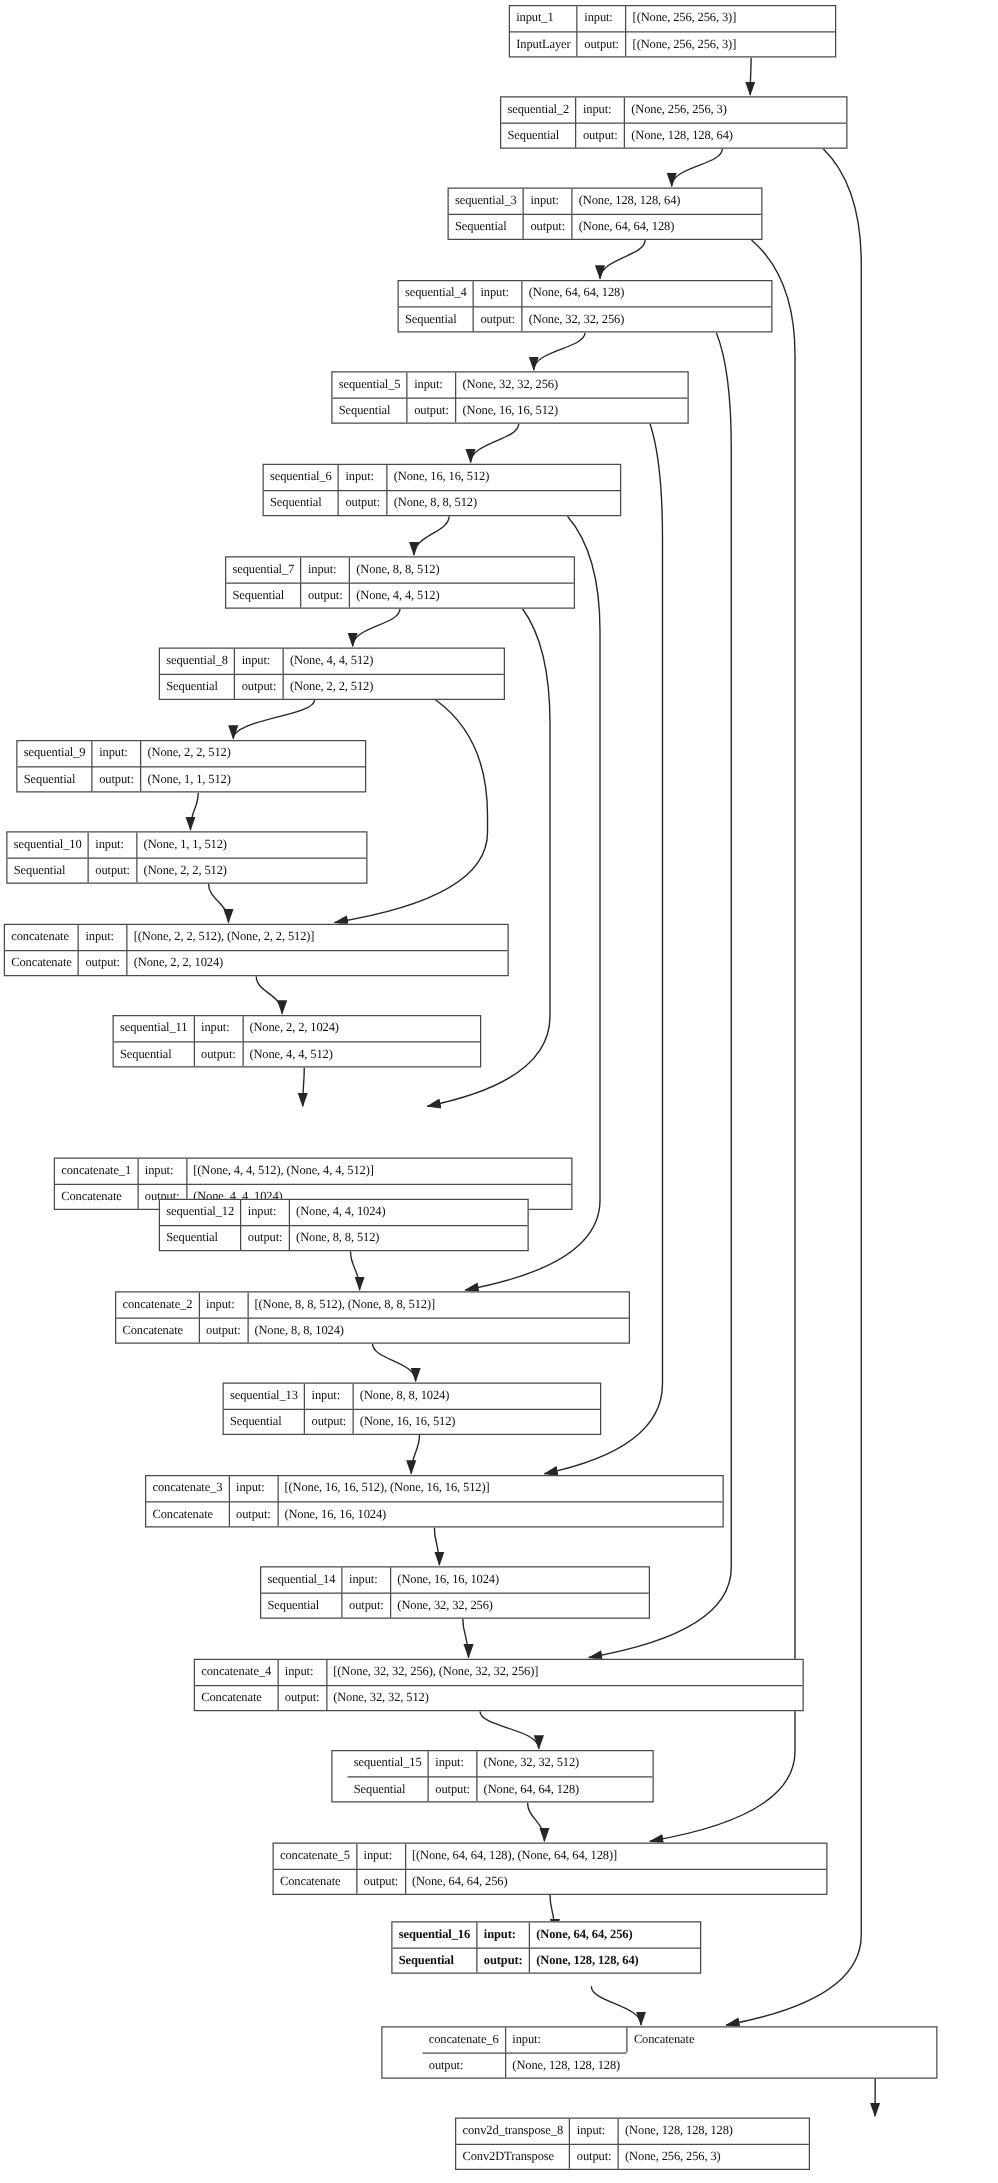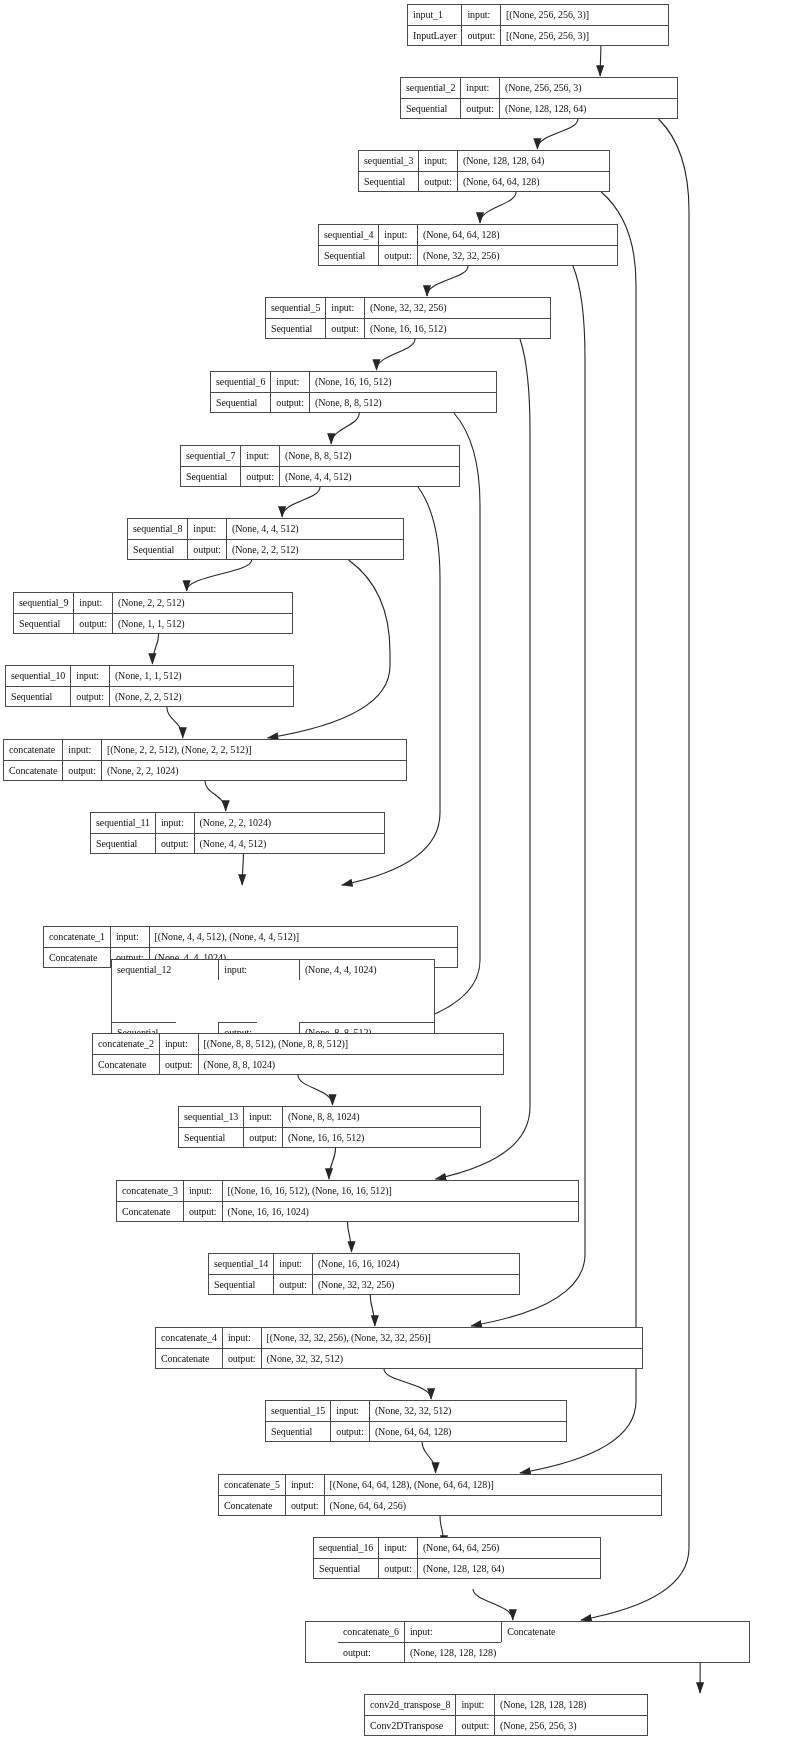--- a/index.html
+++ b/index.html
@@ -158,21 +158,21 @@
     <div class="cell">(None, 4, 4, 512)</div>
   </div>
   <div class="node" style="left: 43px; top: 926px; width: 415px;">
     <div class="cell">concatenate_1</div>
     <div class="cell">input:</div>
     <div class="cell">[(None, 4, 4, 512), (None, 4, 4, 512)]</div>
     <div class="cell">Concatenate</div>
     <div class="cell">output:</div>
     <div class="cell">(None, 4, 4, 1024)</div>
   </div>
-  <div class="node" style="left: 111px; top: 959px; width: 324px; gap: 42px;">
+  <div class="node" style="left: 127px; top: 959px; width: 296px;">
     <div class="cell">sequential_12</div>
     <div class="cell">input:</div>
     <div class="cell">(None, 4, 4, 1024)</div>
     <div class="cell">Sequential</div>
     <div class="cell">output:</div>
     <div class="cell">(None, 8, 8, 512)</div>
   </div>
   <div class="node" style="left: 92px; top: 1033px; width: 412px;">
     <div class="cell">concatenate_2</div>
     <div class="cell">input:</div>
@@ -206,37 +206,37 @@
     <div class="cell">(None, 32, 32, 256)</div>
   </div>
   <div class="node" style="left: 155px; top: 1327px; width: 488px;">
     <div class="cell">concatenate_4</div>
     <div class="cell">input:</div>
     <div class="cell">[(None, 32, 32, 256), (None, 32, 32, 256)]</div>
     <div class="cell">Concatenate</div>
     <div class="cell">output:</div>
     <div class="cell">(None, 32, 32, 512)</div>
   </div>
-  <div class="node" style="left: 265px; top: 1400px; width: 302px;">
+  <div class="node" style="left: 265px; top: 1400px; width: 258px; padding-left: 12px;">
     <div class="cell">sequential_15</div>
     <div class="cell">input:</div>
     <div class="cell">(None, 32, 32, 512)</div>
     <div class="cell">Sequential</div>
     <div class="cell">output:</div>
     <div class="cell">(None, 64, 64, 128)</div>
   </div>
   <div class="node" style="left: 218px; top: 1474px; width: 444px;">
     <div class="cell">concatenate_5</div>
     <div class="cell">input:</div>
     <div class="cell">[(None, 64, 64, 128), (None, 64, 64, 128)]</div>
     <div class="cell">Concatenate</div>
     <div class="cell">output:</div>
     <div class="cell">(None, 64, 64, 256)</div>
   </div>
-  <div class="node" style="left: 313px; top: 1537px; width: 288px;">
+  <div class="node" style="left: 313px; top: 1537px; width: 248px; font-weight: bold;">
     <div class="cell">sequential_16</div>
     <div class="cell">input:</div>
     <div class="cell">(None, 64, 64, 256)</div>
     <div class="cell">Sequential</div>
     <div class="cell">output:</div>
     <div class="cell">(None, 128, 128, 64)</div>
   </div>
   <div class="node" style="left: 305px; top: 1621px; width: 445px; padding-left: 32px;">
     <div class="cell">concatenate_6</div>
     <div class="cell">input:</div>

